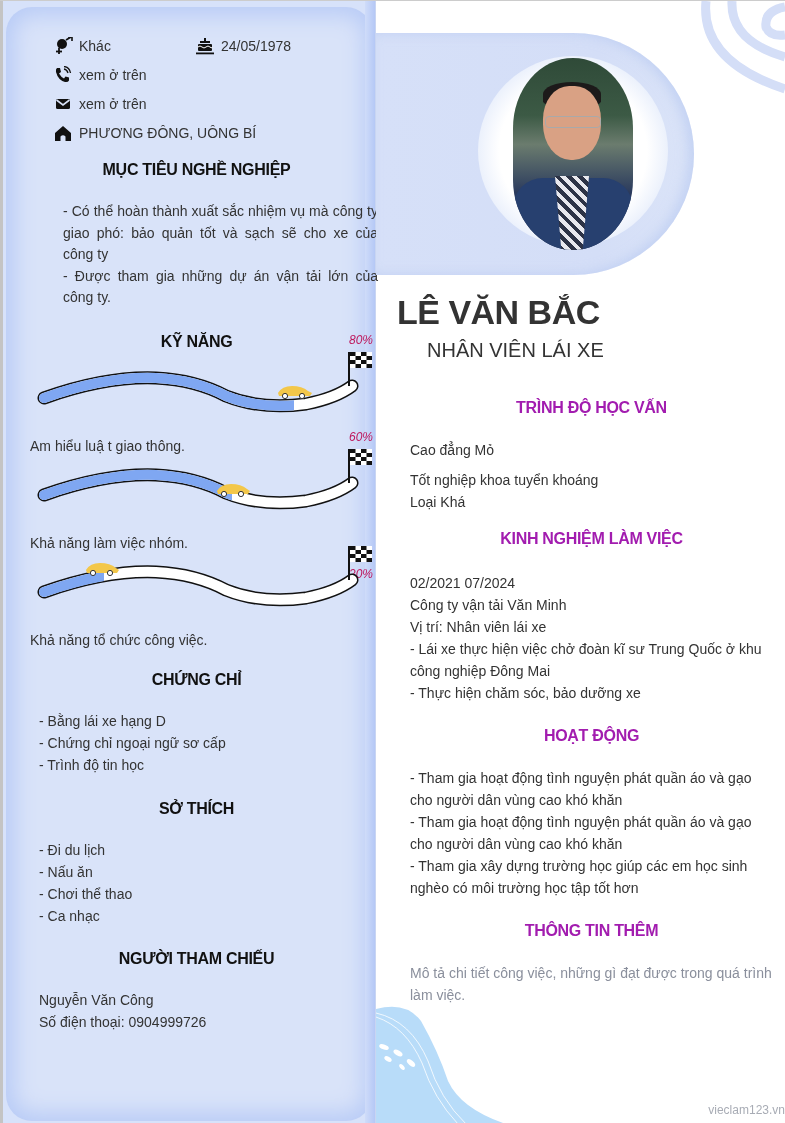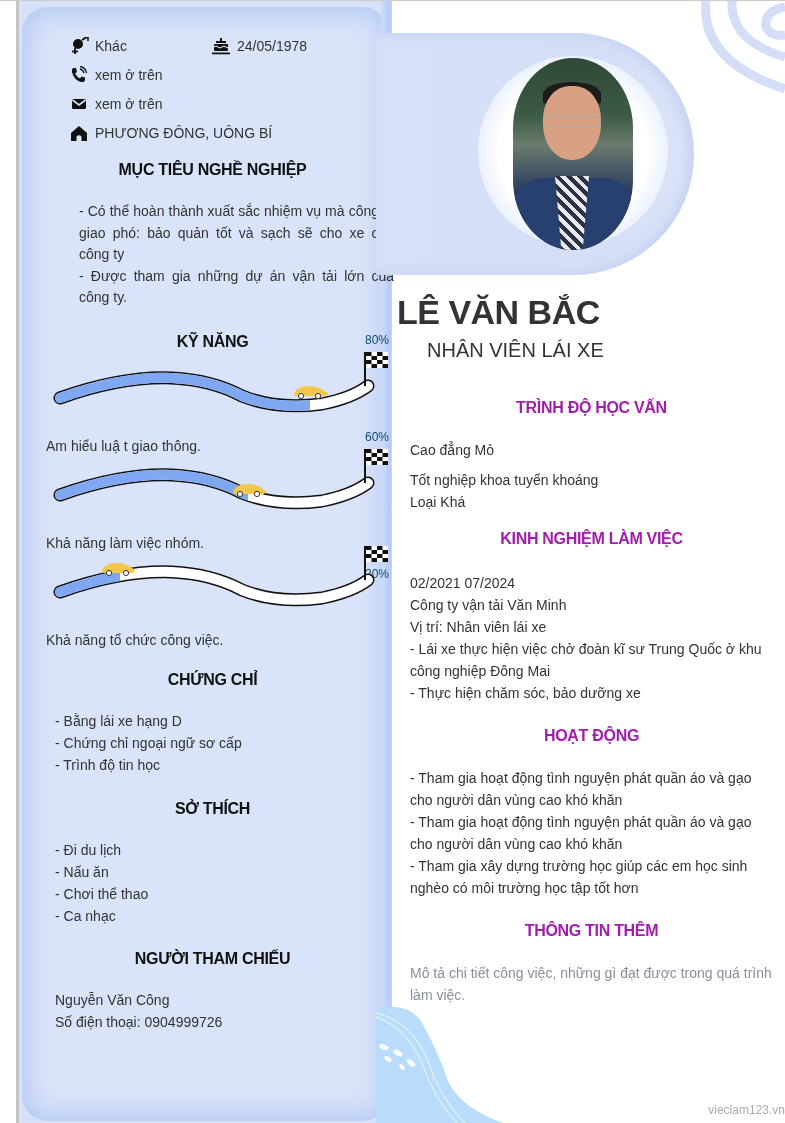--- a/index.html
+++ b/index.html
@@ -3,21 +3,21 @@
 <meta charset="utf-8">
 <style>
   * { box-sizing: border-box; margin: 0; padding: 0; }
   html, body { width: 785px; height: 1123px; overflow: hidden; background: #ffffff; }
   body { font-family: "Liberation Sans", "DejaVu Sans", sans-serif; color: #333; position: relative; }
 
   .page { position: absolute; left: 0; top: 0; width: 785px; height: 1123px; background: #fff; border-top: 1px solid #ccc; }
 
   
   .left {
-    position: absolute; left: 16px; top: 0; width: 376px; height: 1123px;
+    position: absolute; left: 0; top: 0; width: 376px; height: 1123px;
     background: #d7e2fa;
     border-right: 1px solid #c9d5f2;
   }
   .left-inner {
     position: absolute; left: 6px; top: 6px; width: 366px; height: 1114px;
     border-radius: 26px;
     background: #d9e3f9;
     box-shadow: inset 0 0 22px 8px #b8cbf6;
   }
   .left-edge {
@@ -30,21 +30,21 @@
   .info-row .ic { width: 20px; height: 18px; display:flex; align-items:center; justify-content:center; margin-right: 6px; }
   .info-row svg { display:block; }
 
   .sec-title { position: absolute; left: 30px; width: 333px; text-align: center; font-weight: bold; font-size: 16px; color: #111; letter-spacing: -0.3px; }
   .para { position: absolute; left: 39px; width: 315px; font-size: 14px; line-height: 21.5px; color: #333; text-align: justify; }
   .list-line { font-size: 14px; line-height: 22px; color: #333; }
   .list-block { position: absolute; left: 39px; width: 320px; }
 
   .skill { position: absolute; left: 36px; width: 340px; height: 80px; }
   .skill-label { position: absolute; left: 30px; width: 333px; text-align: left; font-size: 14px; color: #333; }
-  .pct { position: absolute; font-size: 12px; color: #0c4a6e; }
+  .pct { position: absolute; font-size: 12px; color: #be185d; font-style: italic; }
 
   
   .photo-band {
     position: absolute; left: 376px; top: 32px; width: 318px; height: 242px;
     border-radius: 0 121px 121px 0;
     background: linear-gradient(to right, #d6e0f8 0%, #d4def7 70%, #dbe4f8 100%);
     box-shadow: inset -6px 0 12px rgba(180,198,240,0.6);
   }
   .photo-ring {
     position: absolute; left: 478px; top: 55px; width: 190px; height: 190px; border-radius: 50%;

